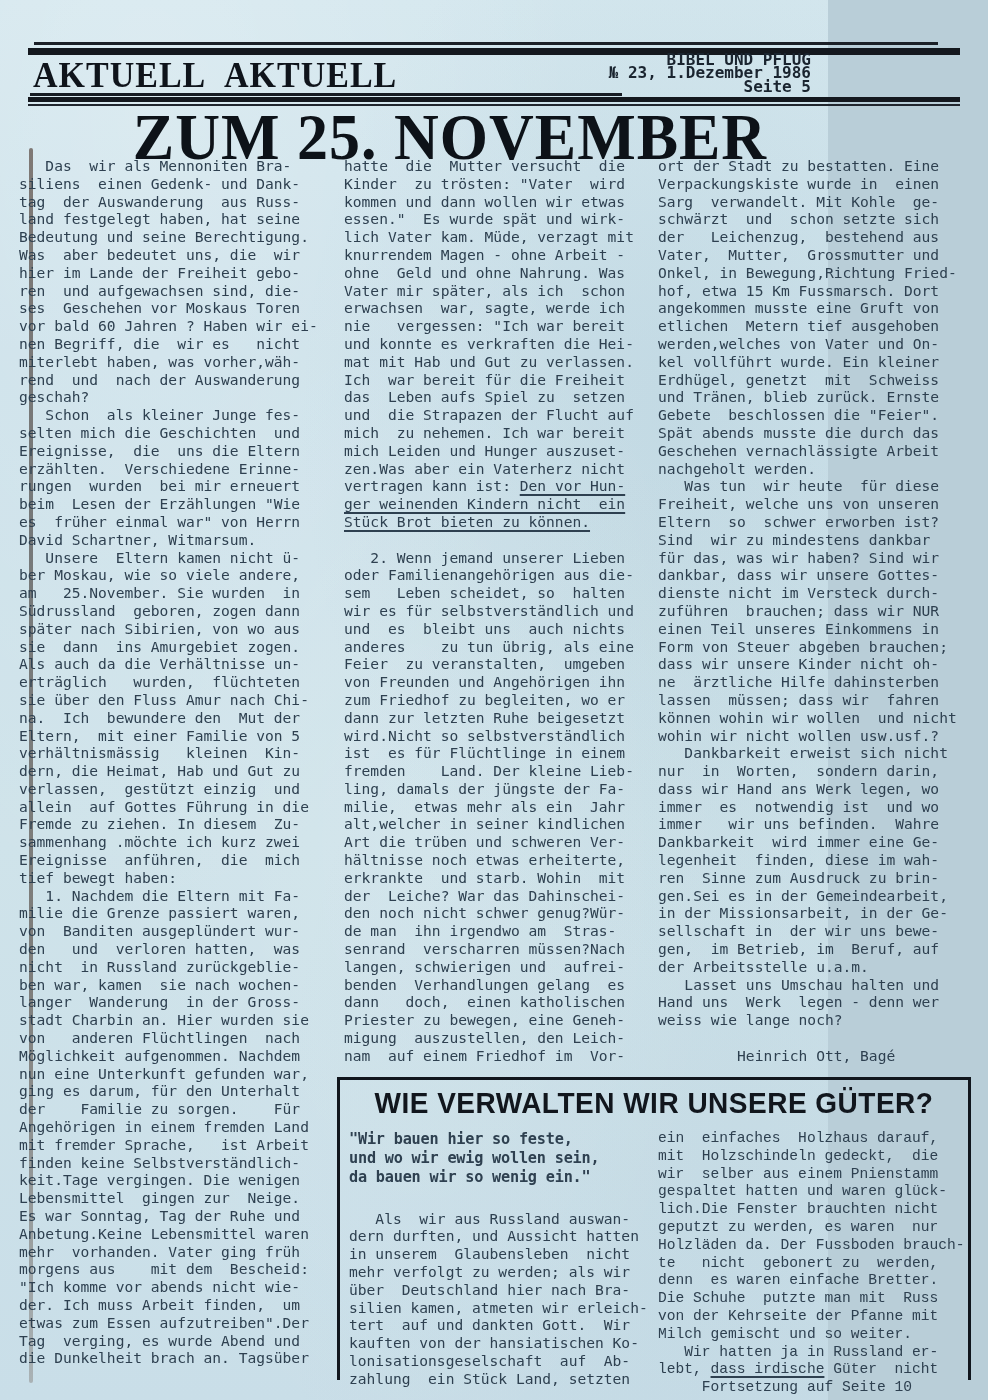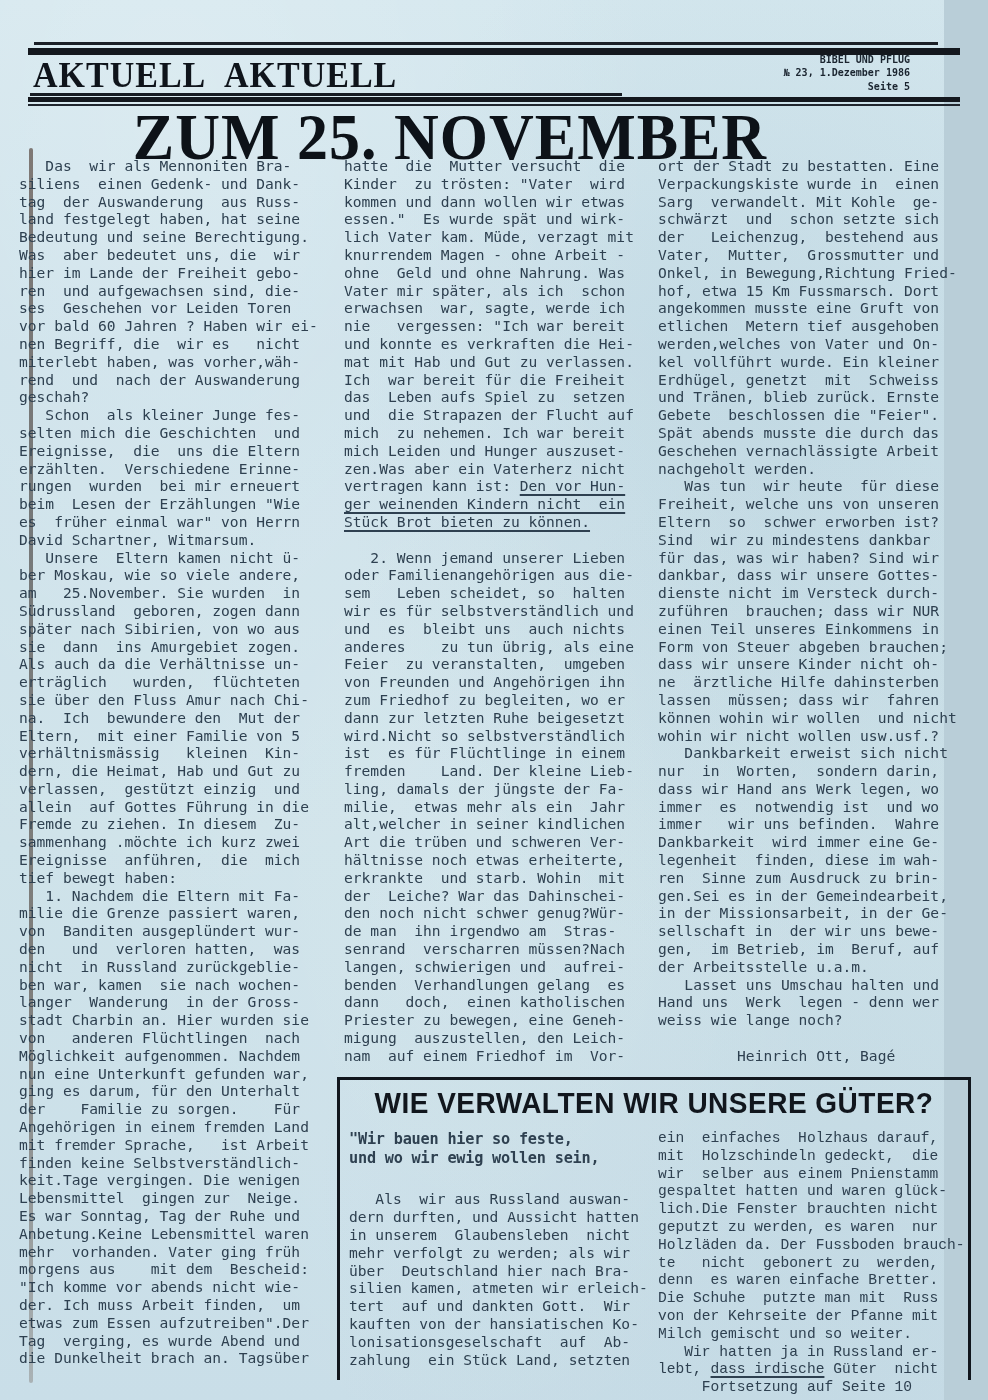--- a/index.html
+++ b/index.html
@@ -2,21 +2,21 @@
 <html><head>
 <meta charset="utf-8">
 <style>
   html,body{margin:0;padding:0;}
   body{
     width:988px;height:1400px;overflow:hidden;
     background:#b9ced8;
     font-family:"DejaVu Sans Mono", monospace;
   }
   .page{
-    position:relative;width:944px;height:1400px;
+    position:relative;width:828px;height:1400px;
     background:
       radial-gradient(ellipse at 18% 8%, rgba(255,255,255,0.20), transparent 45%),
       radial-gradient(ellipse at 82% 30%, rgba(110,150,170,0.10), transparent 40%),
       radial-gradient(ellipse at 50% 60%, rgba(255,255,255,0.10), transparent 55%),
       radial-gradient(ellipse at 90% 85%, rgba(120,155,175,0.08), transparent 45%),
       linear-gradient(180deg,#d4e7ee 0%,#cce1ea 25%,#cfe3ea 60%,#c9dee8 100%);
     color:#2e4050;
   }
   
   .left-edge{
@@ -33,22 +33,22 @@
   .mid-rule .thick{height:5px;margin-bottom:2px;}
   .mid-rule .thin{height:2px;background:#20262e;}
   .masthead{
     position:absolute;left:33px;top:56px;
     font-family:"Liberation Serif", serif;font-weight:700;
     font-size:34px;letter-spacing:1px;word-spacing:12px;color:#0f141b;
     transform:scaleY(1.04);transform-origin:left top;
   }
   .masthead-rule{position:absolute;left:30px;top:93px;width:592px;height:3px;background:#171c23;}
   .pub-block{
-    position:absolute;right:34px;top:53px;text-align:right;
-    font-weight:700;font-size:10px;line-height:13.4px;color:#1a242f;
+    position:absolute;right:17px;top:53px;text-align:right;
+    font-weight:700;font-size:16px;line-height:13.4px;color:#1a242f;
   }
   .headline{
     position:absolute;left:0;top:100px;width:900px;margin:0;text-align:center;
     font-family:"Liberation Serif", serif;font-weight:700;
     font-size:62px;letter-spacing:1px;color:#0d1218;
     transform:scaleY(1.05);transform-origin:center top;
   }
   
   .col{position:absolute;top:157px;}
   .col1{left:19px;}
@@ -103,21 +103,21 @@
 
   <div class="col col1">
       <div class="line">   Das  wir als Mennoniten Bra-</div>
       <div class="line">siliens  einen Gedenk- und Dank-</div>
       <div class="line">tag  der Auswanderung  aus Russ-</div>
       <div class="line">land festgelegt haben, hat seine</div>
       <div class="line">Bedeutung und seine Berechtigung.</div>
       <div class="line">Was  aber bedeutet uns, die  wir</div>
       <div class="line">hier im Lande der Freiheit gebo-</div>
       <div class="line">ren  und aufgewachsen sind, die-</div>
-      <div class="line">ses  Geschehen vor Leiden Toren</div>
+      <div class="line">ses  Geschehen vor Moskaus Toren</div>
       <div class="line">vor bald 60 Jahren ? Haben wir ei-</div>
       <div class="line">nen Begriff, die  wir es   nicht</div>
       <div class="line">miterlebt haben, was vorher,wäh-</div>
       <div class="line">rend  und  nach der Auswanderung</div>
       <div class="line">geschah?</div>
       <div class="line">   Schon  als kleiner Junge fes-</div>
       <div class="line">selten mich die Geschichten  und</div>
       <div class="line">Ereignisse,  die  uns die Eltern</div>
       <div class="line">erzählten.  Verschiedene Erinne-</div>
       <div class="line">rungen  wurden  bei mir erneuert</div>
@@ -278,20 +278,21 @@
       <div class="line">         Heinrich Ott, Bagé</div>
     </div>
 
   <div class="box">
     <div class="box-title">WIE VERWALTEN WIR UNSERE GÜTER?</div>
     <div class="box-cols">
       <div class="box-left">
         <div class="poem">
             <div class="line">"Wir bauen hier so feste,</div>
             <div class="line">und wo wir ewig wollen sein,</div>
+            <div class="line">da bauen wir so wenig ein."</div>
           </div>
         <div class="box-para">
             <div class="line">   Als  wir aus Russland auswan-</div>
             <div class="line">dern durften, und Aussicht hatten</div>
             <div class="line">in unserem  Glaubensleben  nicht</div>
             <div class="line">mehr verfolgt zu werden; als wir</div>
             <div class="line">über  Deutschland hier nach Bra-</div>
             <div class="line">silien kamen, atmeten wir erleich-</div>
             <div class="line">tert  auf und dankten Gott.  Wir</div>
             <div class="line">kauften von der hansiatischen Ko-</div>

